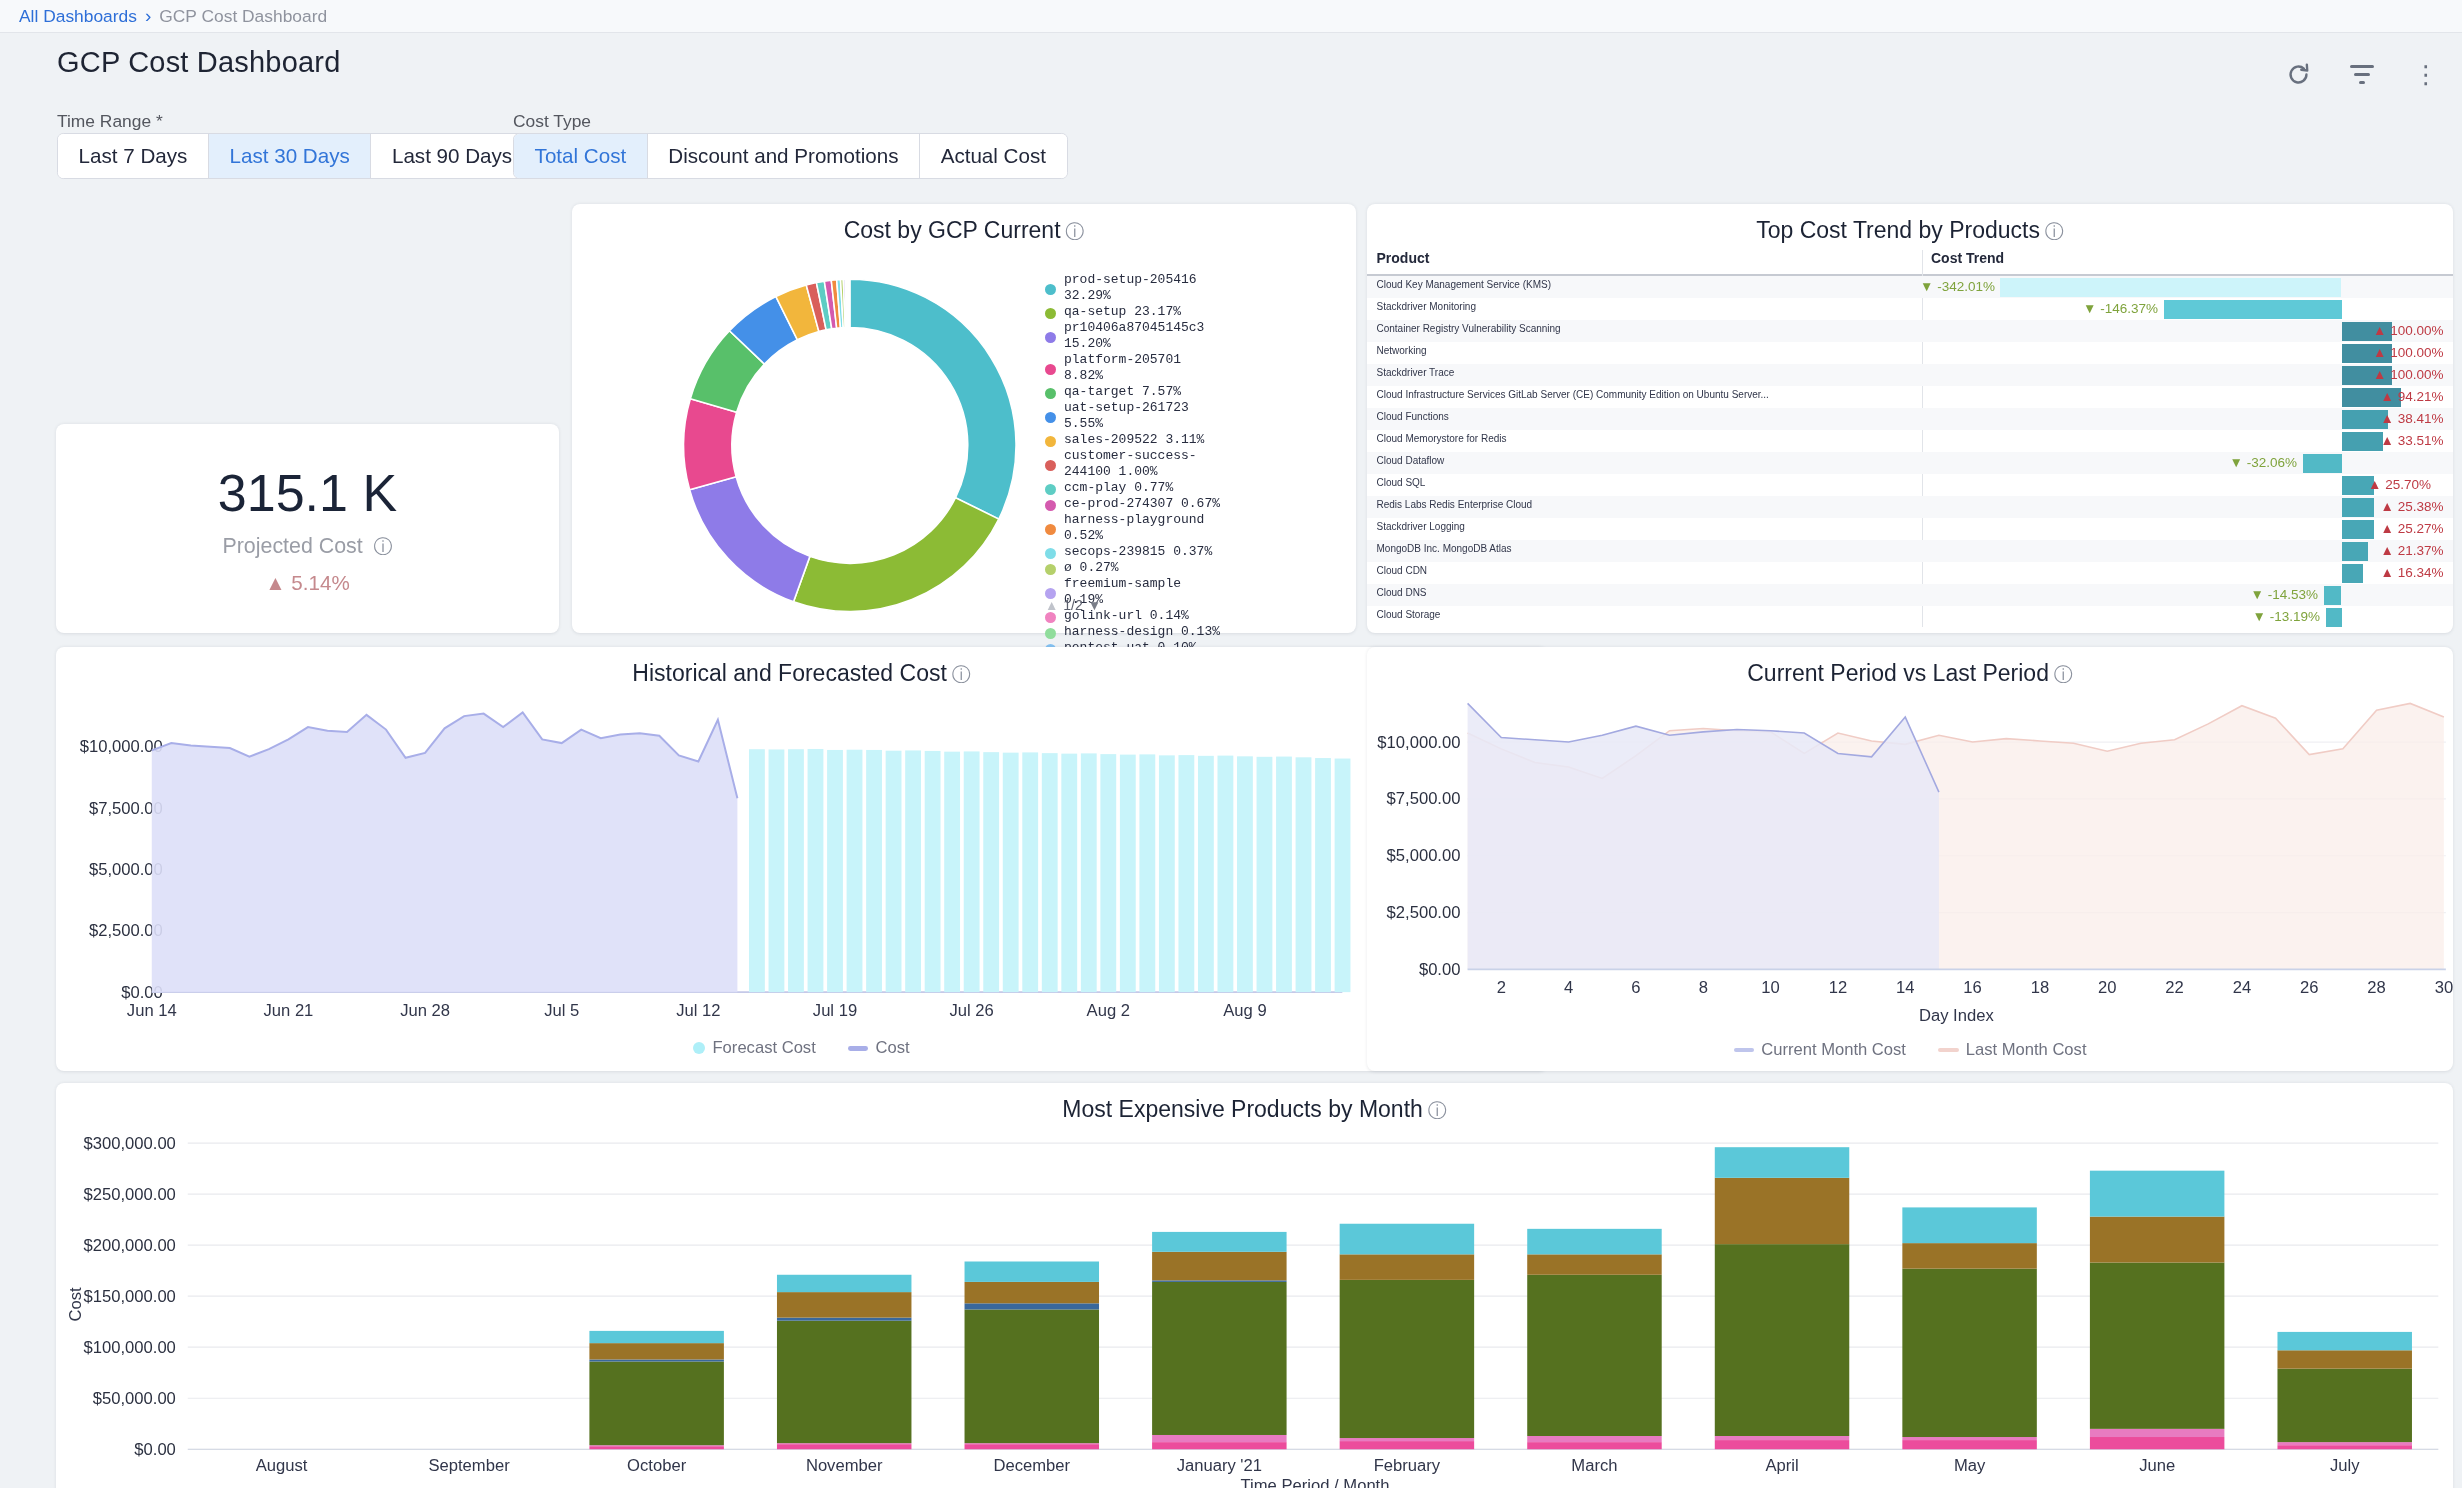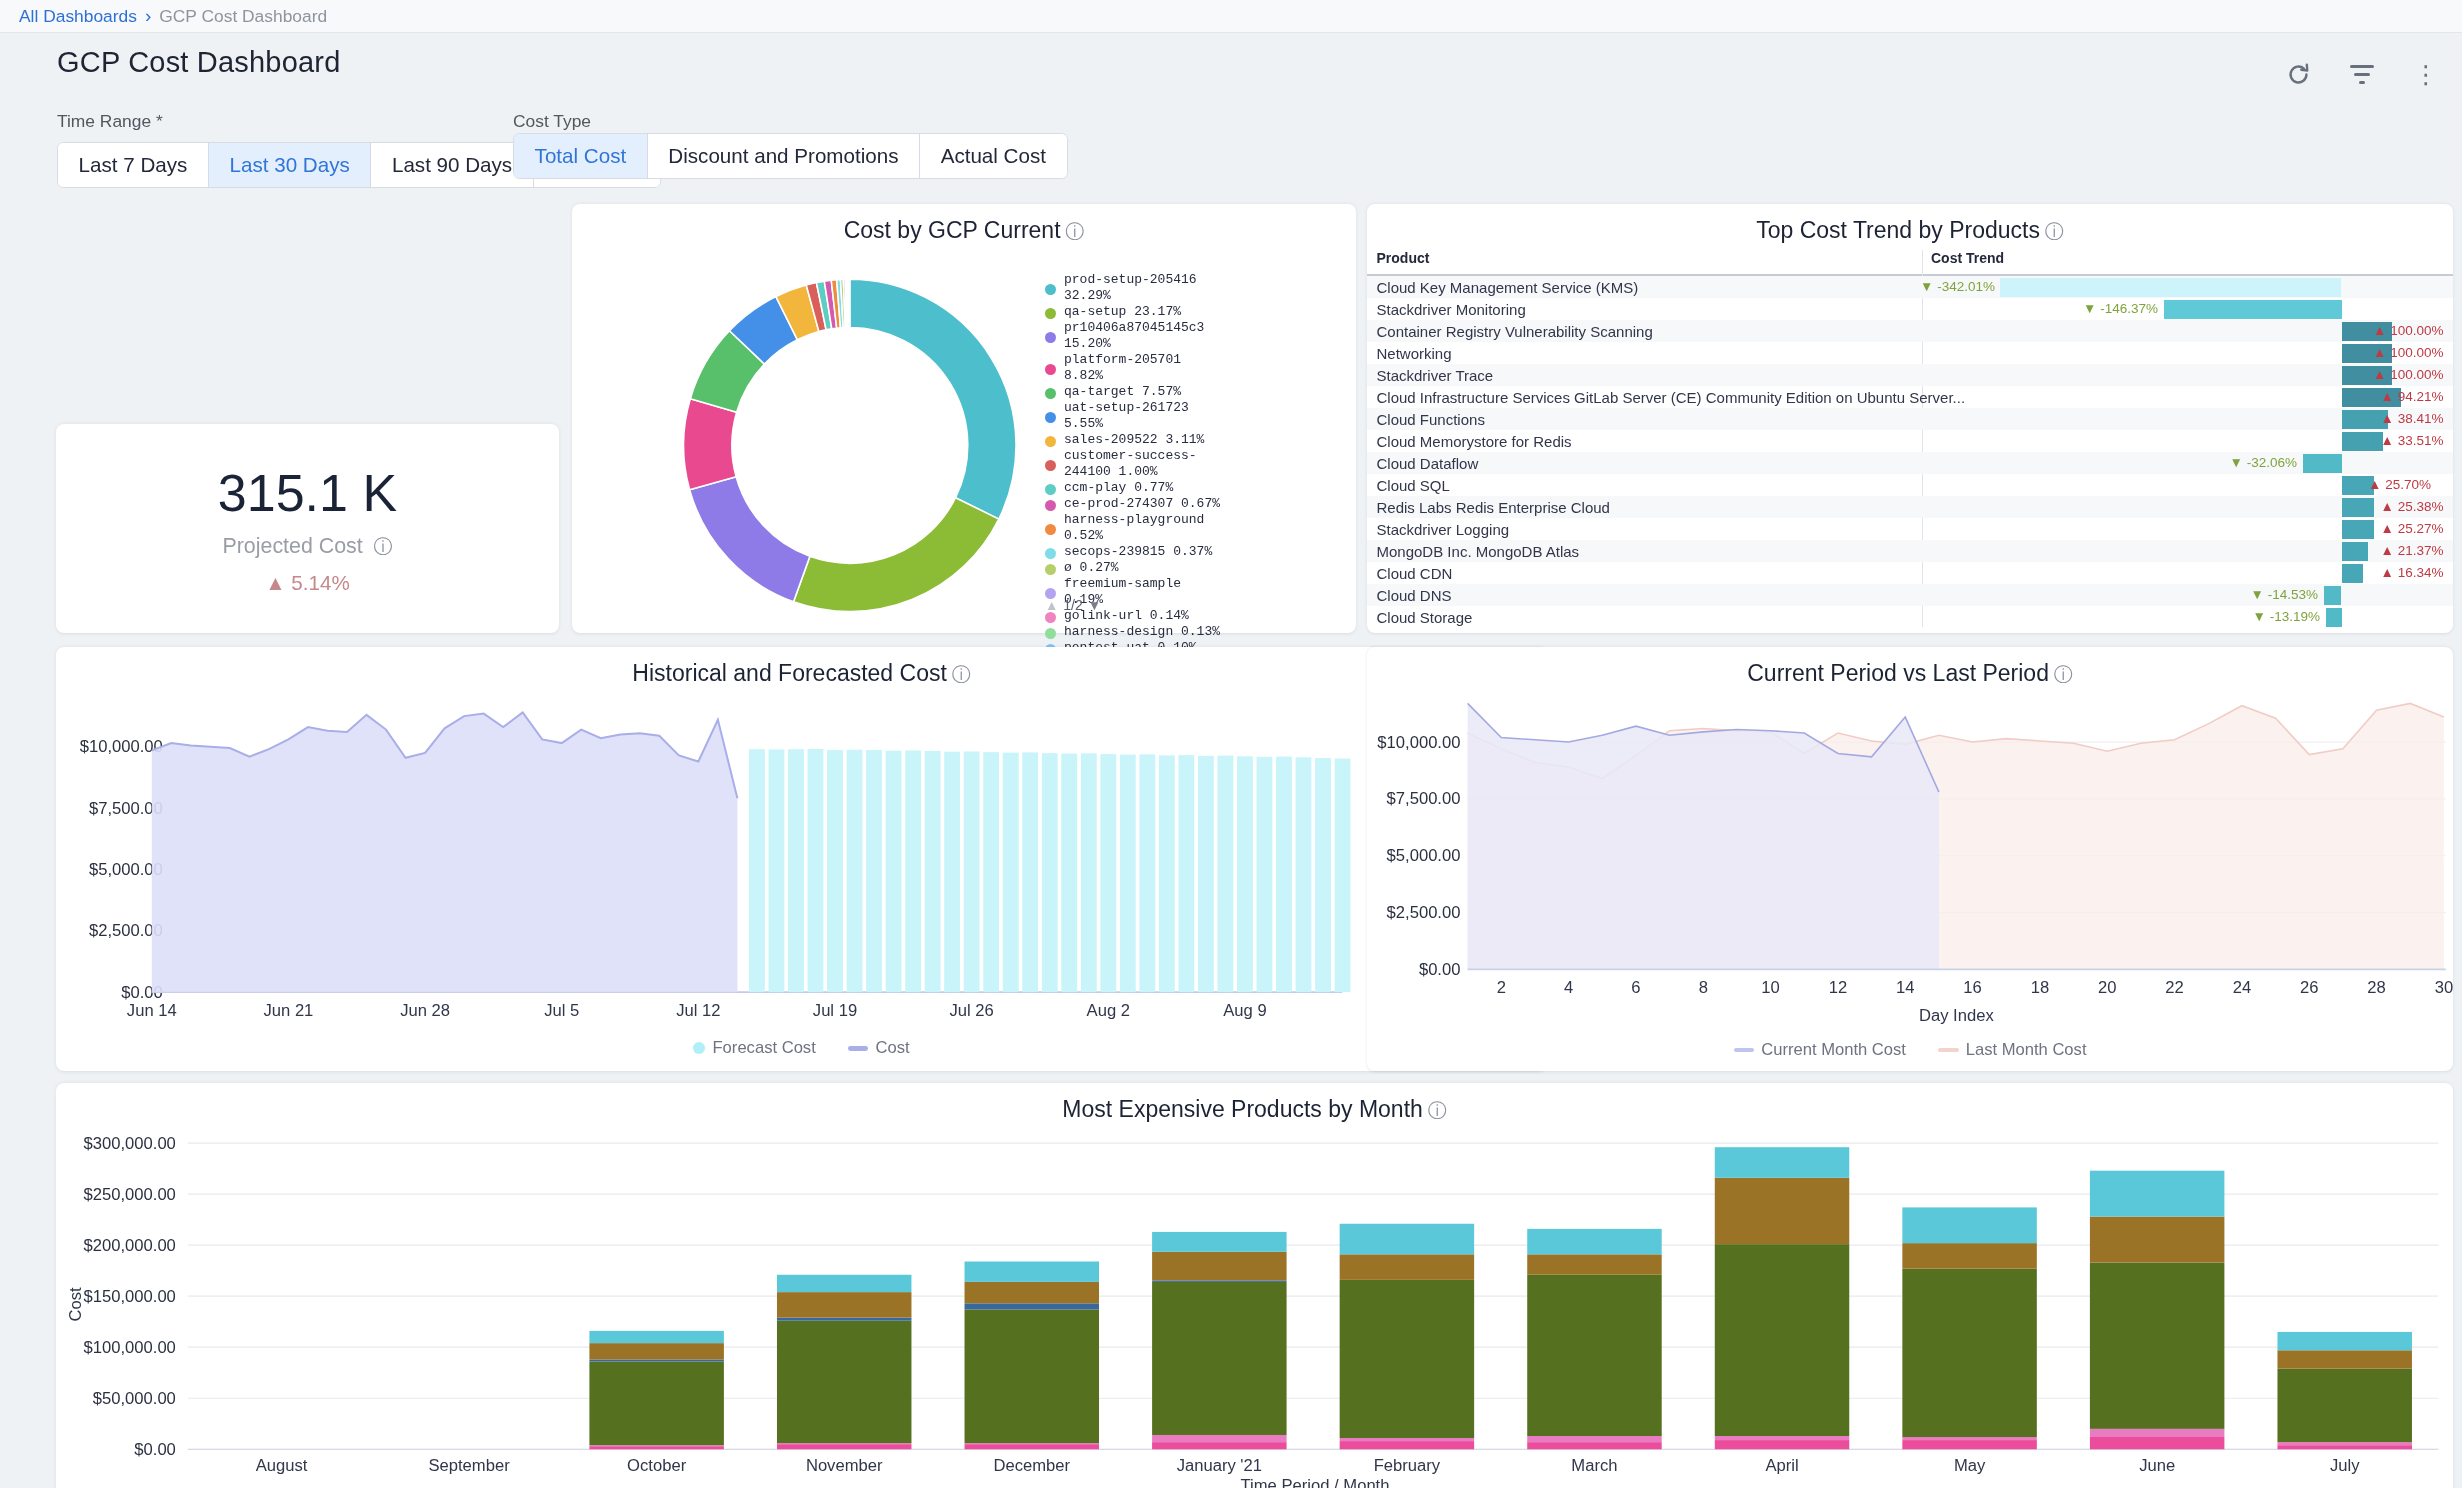--- a/index.html
+++ b/index.html
@@ -50,21 +50,21 @@
 
   
   .tt-head { position:absolute; top:46px; left:0; right:0; height:24px; font-size:14px; font-weight:bold; color:#23283A; }
   .tt-head .c1 { position:absolute; left:9.5px; }
   .tt-head .c2 { position:absolute; left:564px; }
   .tt-rule { position:absolute; top:70px; left:0; right:0; height:2.4px; background:#C6CAD2; }
   .tt-vline { position:absolute; top:46px; bottom:6.3px; left:555px; width:0.8px; background:#E1E4E9; }
   .tt-body { position:absolute; top:72px; left:0; right:0; }
   .tt-row { position:relative; height:22px; }
   .tt-row.alt { background:#F7F8FA; }
-  .tt-prod { position:absolute; left:9.5px; top:3.2px; font-size:15px; color:#31364A; white-space:nowrap; }
+  .tt-prod { position:absolute; left:9.5px; top:3.2px; font-size:10px; color:#31364A; white-space:nowrap; }
   .tt-bar { position:absolute; top:1.6px; height:19px; }
   .tt-pct { position:absolute; top:3.2px; font-size:13.5px; font-weight:500; white-space:nowrap; }
   .tt-pct.up { color:#BE3A44; }
   .tt-pct.down { color:#7FA33C; }
 
   
   .chart-legend { position:absolute; left:0; right:0; display:flex; justify-content:center; align-items:center; gap:32px; font-size:16.6px; color:#6F7280; }
   .cl-item { display:flex; align-items:center; gap:7.1px; }
   .cl-dash { width:20.6px; height:4.8px; border-radius:2.4px; }
   .cl-circ { width:12px; height:12px; border-radius:50%; }
@@ -94,21 +94,21 @@
     </span>
     <span class="icon-btn filter-lines">
         <span></span>
         <span></span>
         <span></span>
       </span>
     <span class="icon-btn kebab">⋮</span>
   </div>
 
   <div class="ctl-label" style="left:57px; top:111px;">Time Range *</div>
-  <div class="seg-group" style="left:57px; top:142px;" id="time-range-group">
+  <div class="seg-group" style="left:57px; top:133px;" id="time-range-group">
       <div class="seg-btn">Last 7 Days</div>
       <div class="seg-btn selected">Last 30 Days</div>
       <div class="seg-btn">Last 90 Days</div>
       <div class="seg-btn">Last year</div>
     </div>
 
   <div class="ctl-label" style="left:513px; top:111px;">Cost Type</div>
   <div class="seg-group" style="left:513px; top:133px;" id="cost-type-group">
       <div class="seg-btn selected">Total Cost</div>
       <div class="seg-btn">Discount and Promotions</div>

